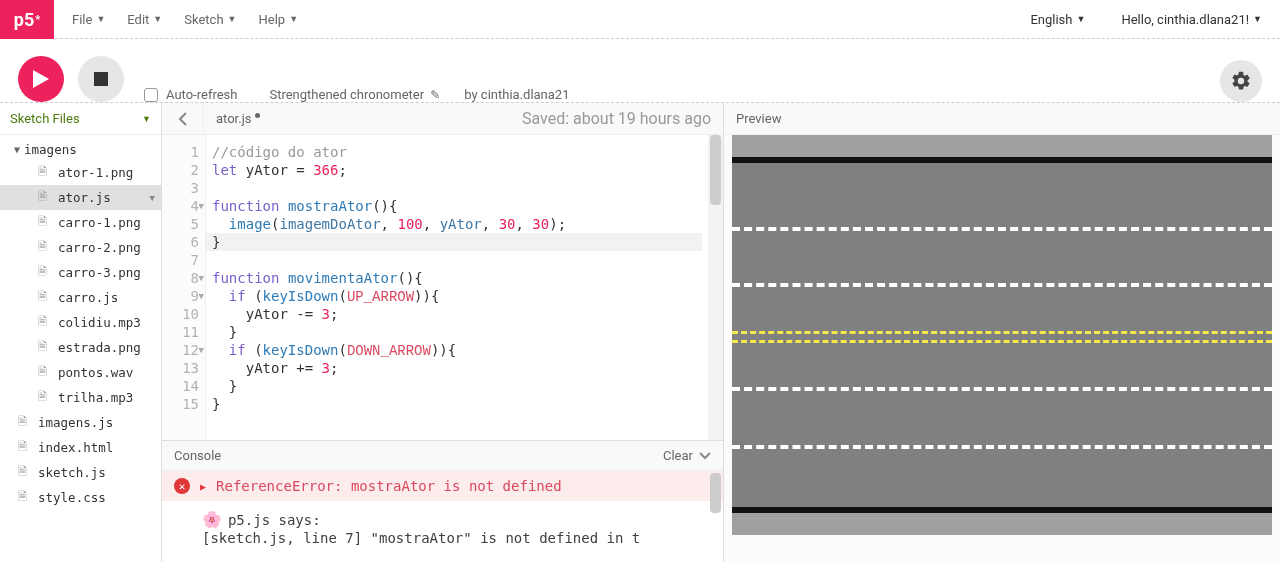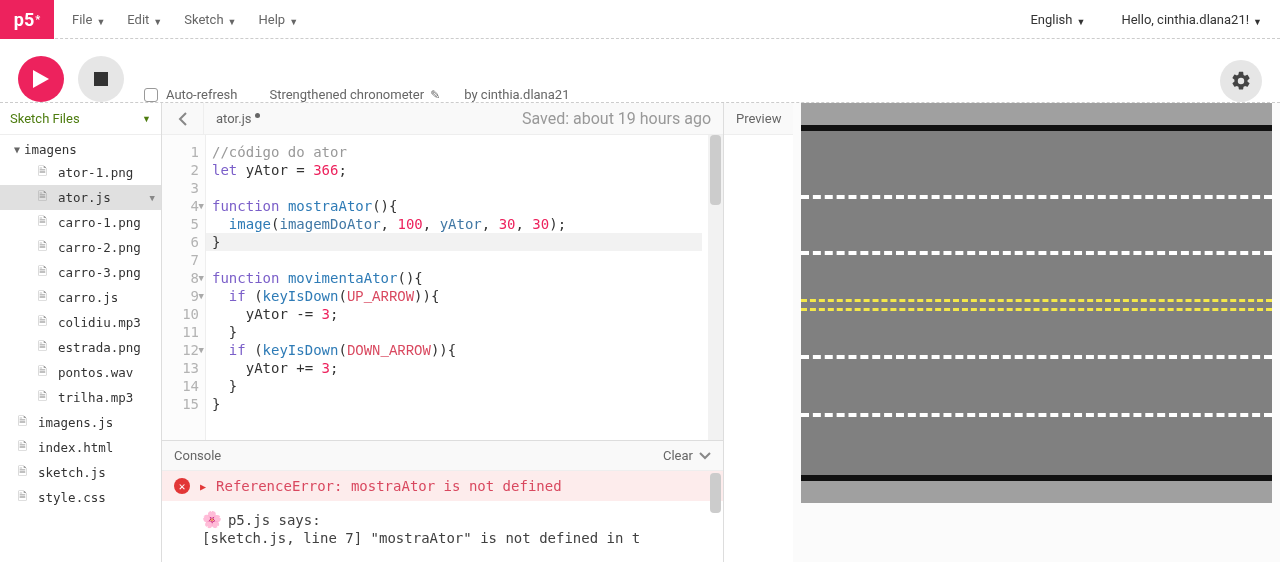--- a/index.html
+++ b/index.html
@@ -4,21 +4,21 @@
   <style>
     * { margin: 0; padding: 0; box-sizing: border-box; }
     body { font-family: -apple-system, BlinkMacSystemFont, "Segoe UI", Roboto, Helvetica, Arial, sans-serif; font-size: 13px; color: #333; background: #fff; }
     .mono { font-family: "Menlo", "Monaco", "Consolas", monospace; }
 
     
     .topbar { display: flex; align-items: center; height: 39px; border-bottom: 1px dashed #ccc; }
     .logo { width: 54px; height: 39px; background: #ed225d; color: #fff; display: flex; align-items: center; justify-content: center; font-weight: bold; font-size: 18px; }
     .logo sup { font-size: 11px; margin-left: 1px; }
     .menu-items { display: flex; align-items: center; gap: 22px; padding-left: 18px; }
-    .menu-item { color: #666; cursor: pointer; display: flex; align-items: flex-end; gap: 4px; }
+    .menu-item { color: #666; cursor: pointer; display: flex; align-items: center; gap: 4px; }
     .menu-item .triangle { font-size: 9px; }
     .topbar-right { margin-left: auto; display: flex; align-items: center; gap: 36px; padding-right: 18px; }
     .topbar-right .menu-item { color: #333; }
 
     
     .toolbar { display: flex; align-items: flex-end; height: 64px; padding: 0 18px; border-bottom: 1px dashed #ccc; gap: 14px; }
     .play-btn { width: 46px; height: 46px; border-radius: 50%; background: #ed225d; display: flex; align-items: center; justify-content: center; cursor: pointer; }
     .play-btn svg { fill: #fff; }
     .stop-btn { width: 46px; height: 46px; border-radius: 50%; background: #e6e6e6; display: flex; align-items: center; justify-content: center; cursor: pointer; }
     .stop-btn .square { width: 14px; height: 14px; background: #333; }
@@ -74,21 +74,21 @@
     .console-body { flex: 1; overflow: auto; font-size: 14px; position: relative; }
     .console-error { background: #fdecec; padding: 7px 12px; display: flex; align-items: center; gap: 10px; color: #d9485f; }
     .err-icon { width: 16px; height: 16px; border-radius: 50%; background: #e23636; color: #fff; font-size: 11px; font-weight: bold; display: flex; align-items: center; justify-content: center; }
     .tri-red { color: #e23636; font-size: 10px; }
     .console-info { padding: 10px 12px 0 40px; color: #404040; line-height: 18px; }
     .flower { font-size: 16px; display: inline-block; margin-right: 6px; }
     .console-body .sb { position: absolute; right: 2px; top: 2px; bottom: 2px; width: 11px; }
     .console-body .sb .thumb { position: absolute; left: 0; right: 0; top: 0; height: 40px; background: #ccc; border-radius: 4px; }
 
     
-    .preview-col { width: 556px; display: flex; flex-direction: row; }
+    .preview-col { width: 556px; display: flex; flex-direction: column; }
     .preview-header { height: 32px; display: flex; align-items: center; padding: 0 12px; color: #666; border-bottom: 1px solid #eee; background: #f9f9f9; font-size: 13px; }
     .preview-canvas { flex: 1; background: #fbfbfb; padding: 0 8px 8px 8px; }
     .road-canvas { width: 100%; height: 400px; background: #808080; position: relative; overflow: hidden; }
     .road-border { position: absolute; left: 0; right: 0; height: 22px; background: #a0a0a0; }
     .road-border.top { top: 0; }
     .road-border.bottom { bottom: 0; }
     .road-black { position: absolute; left: 0; right: 0; height: 6px; background: #111; }
     .lane { position: absolute; left: 0; right: 0; height: 0; border-top: 4px dashed #fff; }
     .lane.yellow { border-top: 3px dashed #f4e84a; }
   </style>

